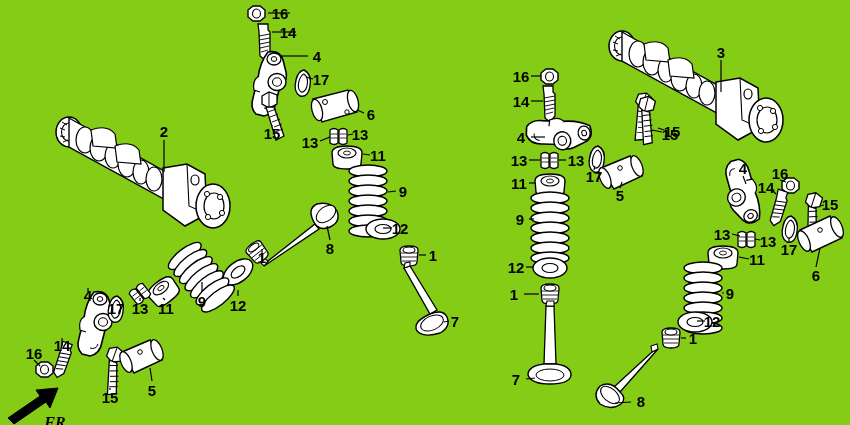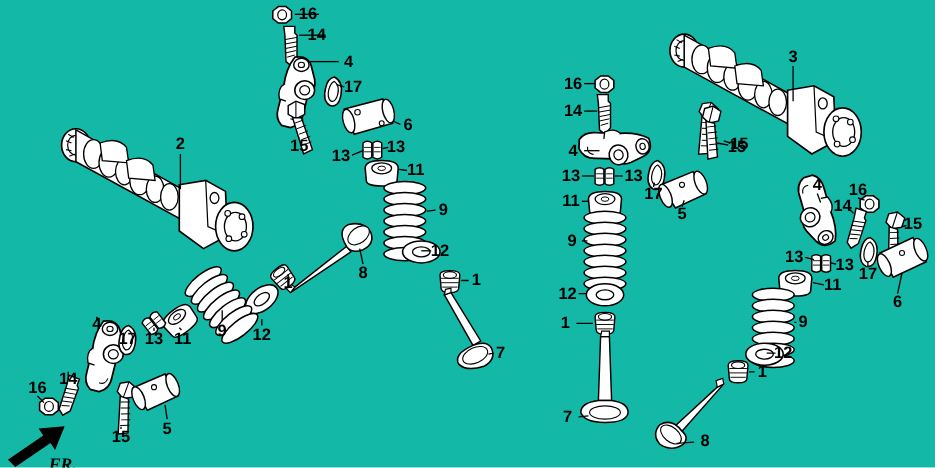--- a/index.html
+++ b/index.html
@@ -1,18 +1,18 @@
 <!DOCTYPE html>
 <html><head>
 <meta charset="utf-8">
 <style>
   html,body{margin:0;padding:0;background:#ffffff;}
   body{width:850px;height:425px;overflow:hidden;
        font-family:"Liberation Sans",sans-serif;color:#000;}
-  #stage{position:relative;width:850px;height:425px;background:#14b8a6;}
+  #stage{position:relative;width:850px;height:425px;background:#84cc16;}
   #art{position:absolute;left:0;top:0;}
   .lbl{position:absolute;font-family:"Liberation Sans",sans-serif;
        font-size:15px;font-weight:bold;color:#000;line-height:1;
        white-space:nowrap;transform:translate(-50%,-50%);}
   .pn{position:absolute;font-family:"Liberation Sans",sans-serif;
       font-size:13.5px;font-weight:normal;letter-spacing:.6px;color:#000;
       white-space:nowrap;transform:translate(-50%,-50%);}
   .fr{position:absolute;font-family:Liberation Serif, serif;
       font-size:16px;font-weight:bold;font-style:italic;color:#000;
       white-space:nowrap;transform:translate(-50%,-50%);margin-top:28px;}

